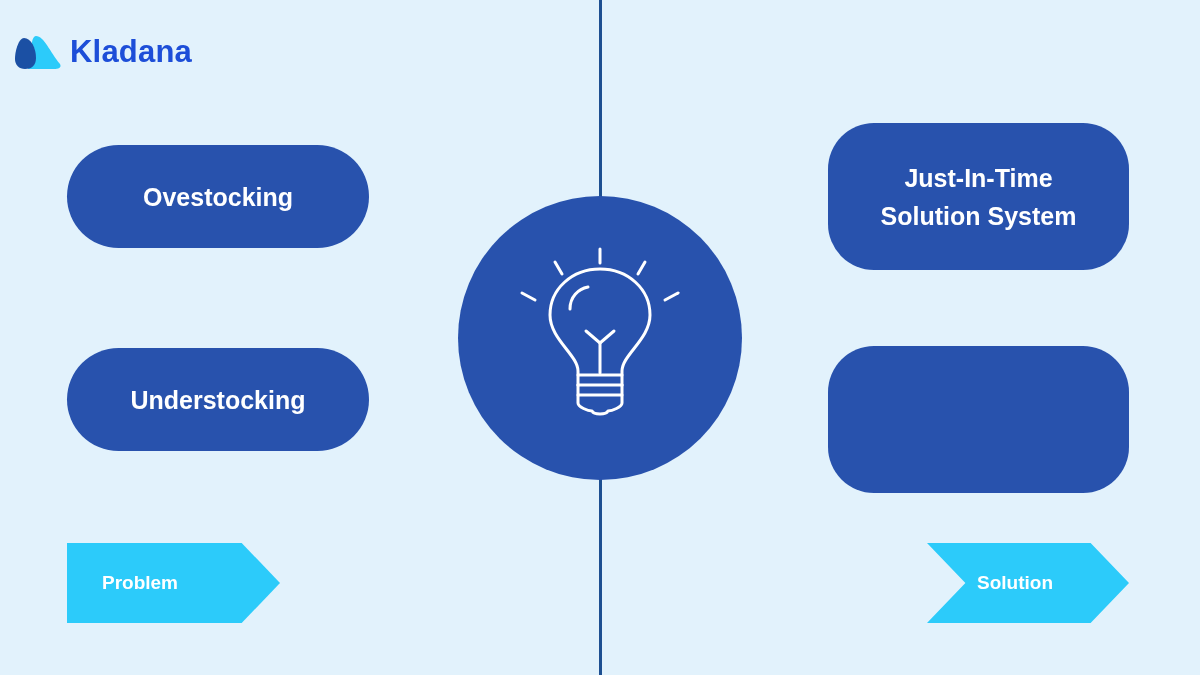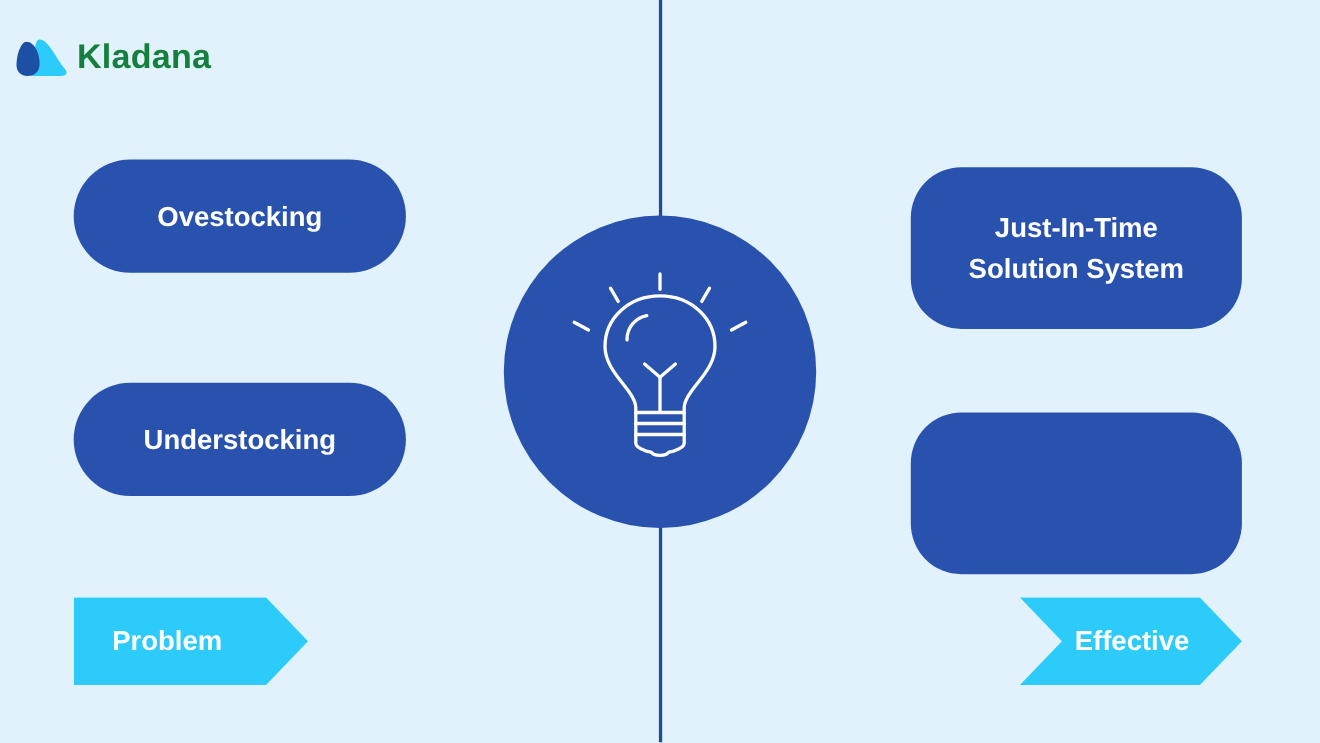--- a/index.html
+++ b/index.html
@@ -8,38 +8,38 @@
     background:#e2f2fc;
     font-family:"Liberation Sans", "DejaVu Sans", sans-serif;
   }
   .divider {
     position:absolute; left:599px; top:0; width:3px; height:675px;
     background:#1d4f91;
   }
   .logo { position:absolute; left:14px; top:32px; height:40px; display:flex; align-items:center; }
   .logo svg { width:50px; height:36px; }
   .logo-text {
-    font-weight:700; font-size:31px; color:#15803d; margin-left:6px; letter-spacing:0.2px;
+    font-weight:700; font-size:31px; color:#1d4ed8; margin-left:6px; letter-spacing:0.2px;
   }
   .pill {
     position:absolute; background:#2852ad; color:#fff;
     display:flex; align-items:center; justify-content:center; text-align:center;
     font-weight:700; font-size:25px; line-height:38px;
     box-sizing:border-box;
   }
   .pill.left { left:67px; width:302px; height:103px; border-radius:52px;text-align:right; }
-  .pill.right { left:828px; width:301px; border-radius:46px;margin-top:29px; }
+  .pill.right { left:828px; width:301px; border-radius:46px; }
   .circle {
     position:absolute; left:458px; top:196px; width:284px; height:284px;
     border-radius:50%; background:#2852ad;
     display:flex; align-items:center; justify-content:center;
   }
   .arrow {
     position:absolute; top:543px; height:80px; background:#2ccbfa; color:#fff;
-    font-weight:700; font-size:25px; display:flex; align-items:center;
+    font-weight:700; font-size:19px; display:flex; align-items:center;
   }
   .arrow.problem {
     left:67px; width:213px;
     clip-path:polygon(0 0, 82% 0, 100% 50%, 82% 100%, 0 100%);
     padding-left:35px; box-sizing:border-box;
   }
   .arrow.solution {
     left:927px; width:202px;
     clip-path:polygon(0 0, 81% 0, 100% 50%, 81% 100%, 0 100%, 19% 50%);
     padding-left:50px; box-sizing:border-box;
@@ -99,14 +99,14 @@
     <line x1="68" y1="152" x2="112" y2="152"></line>
     <path d="M68 142 L68 160 C68 164 78 168 82 168 C84 172 96 172 98 168 C102 168 112 164 112 160 L112 142"></path>
   </svg>
 </div>
 
 <div class="arrow problem">
   <span>Problem</span>
 </div>
 
 <div class="arrow solution">
-  <span>Effective</span>
+  <span>Solution</span>
 </div>
 
 </body></html>

